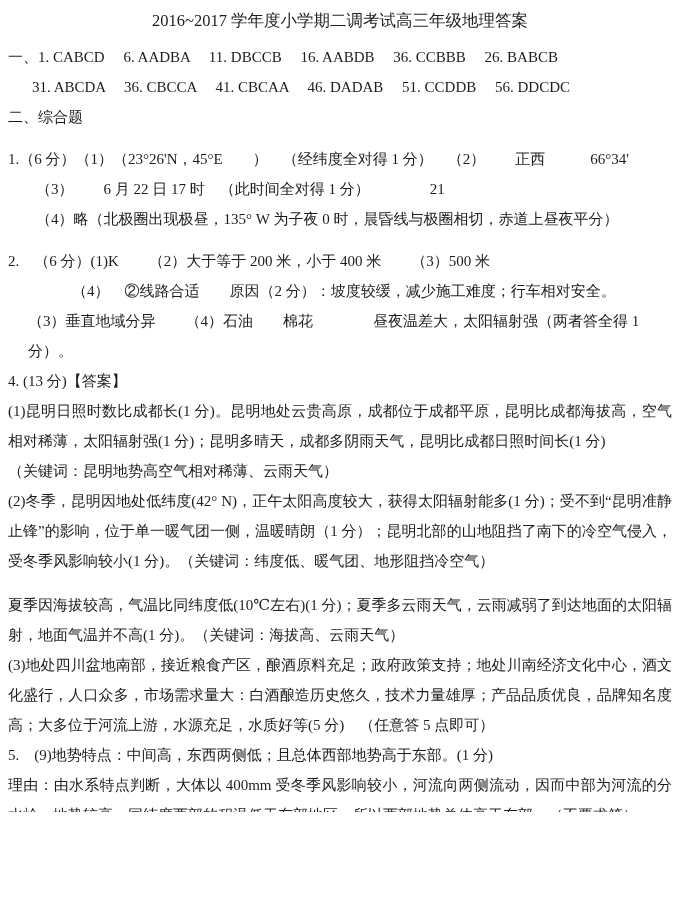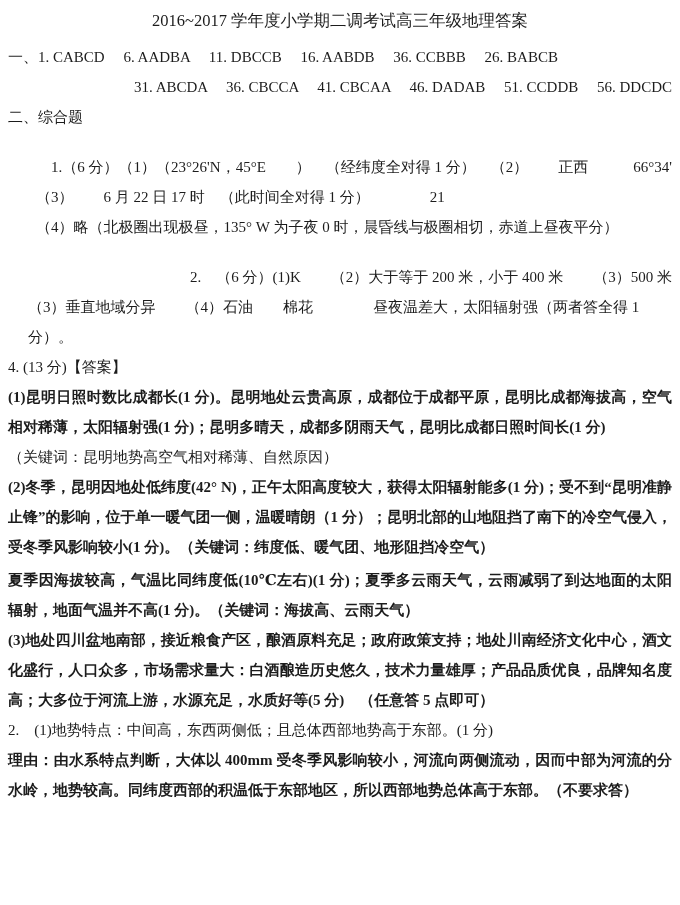--- a/index.html
+++ b/index.html
@@ -29,29 +29,28 @@
   .line {
     margin: 0;
     line-height: 30px;
     white-space: pre-wrap;
   }
   .para {
     margin: 0;
     line-height: 30px;
     white-space: pre-wrap;
     text-align: justify;
-    font-weight: bold;
   }
-  .ind-24 { padding-left: 24px; text-align: right; }
+  .ind-24 { padding-left: 24px; }
   .ind-28 { padding-left: 28px; }
   .ind-20 { padding-left: 20px; font-family: Liberation Serif, serif; }
   .ind-64 { padding-left: 64px; }
   .ind-4  { padding-left: 4px; }
-  .mt4 { margin-top: 20px; text-align: right; }
-  .mt3 { margin-top: 3px; }
+  .mt4 { margin-top: 12px; }
+  .mt3 { margin-top: 14px; }
 </style>
 </head>
 <body>
 
 <div class="page">
 
   <div class="doc-title">2016~2017 学年度小学期二调考试高三年级地理答案</div>
 
   <p class="line">一、1. CABCD     6. AADBA     11. DBCCB     16. AABDB     36. CCBBB     26. BABCB</p>
 
@@ -60,35 +59,36 @@
   <p class="line">二、综合题</p>
 
   <p class="line mt4">1.（6 分）（1）（23°26'N，45°E　　）　（经纬度全对得 1 分）　（2）　　正西　　　66°34'</p>
 
   <p class="line ind-28">（3）　　6 月 22 日 17 时　（此时间全对得 1 分）　　　　21</p>
 
   <p class="line ind-28">（4）略（北极圈出现极昼，135° W 为子夜 0 时，晨昏线与极圈相切，赤道上昼夜平分）</p>
 
   <p class="line mt4">2.　（6 分）(1)K　　（2）大于等于 200 米，小于 400 米　　（3）500 米</p>
 
+  <p class="line ind-64">（4）　②线路合适　　原因（2 分）：坡度较缓，减少施工难度；行车相对安全。</p>
 
 
   <p class="line ind-20">（3）垂直地域分异　　（4）石油　　棉花　　　　昼夜温差大，太阳辐射强（两者答全得 1 分）。</p>
 
   <p class="line">4. (13 分)【答案】</p>
 
   <p class="para">(1)昆明日照时数比成都长(1 分)。昆明地处云贵高原，成都位于成都平原，昆明比成都海拔高，空气相对稀薄，太阳辐射强(1 分)；昆明多晴天，成都多阴雨天气，昆明比成都日照时间长(1 分)</p>
 
-  <p class="line">（关键词：昆明地势高空气相对稀薄、自然原因）</p>
+  <p class="line">（关键词：昆明地势高空气相对稀薄、云雨天气）</p>
 
   <p class="para">(2)冬季，昆明因地处低纬度(42° N)，正午太阳高度较大，获得太阳辐射能多(1 分)；受不到“昆明准静止锋”的影响，位于单一暖气团一侧，温暖晴朗（1 分）；昆明北部的山地阻挡了南下的冷空气侵入，受冬季风影响较小(1 分)。（关键词：纬度低、暖气团、地形阻挡冷空气）</p>
 
   <p class="para mt3">夏季因海拔较高，气温比同纬度低(10℃左右)(1 分)；夏季多云雨天气，云雨减弱了到达地面的太阳辐射，地面气温并不高(1 分)。（关键词：海拔高、云雨天气）</p>
 
 
   <p class="para">(3)地处四川盆地南部，接近粮食产区，酿酒原料充足；政府政策支持；地处川南经济文化中心，酒文化盛行，人口众多，市场需求量大：白酒酿造历史悠久，技术力量雄厚；产品品质优良，品牌知名度高；大多位于河流上游，水源充足，水质好等(5 分)　（任意答 5 点即可）</p>
 
-  <p class="line">2.　(1)地势特点：中间高，东西两侧低；且总体西部地势高于东部。(1 分)</p>
+  <p class="line">5.　(9)地势特点：中间高，东西两侧低；且总体西部地势高于东部。(1 分)</p>
 
   <p class="para">理由：由水系特点判断，大体以 400mm 受冬季风影响较小，河流向两侧流动，因而中部为河流的分水岭，地势较高。同纬度西部的积温低于东部地区，所以西部地势总体高于东部。（不要求答）</p>
 
 
 </div>
 
 </body></html>

